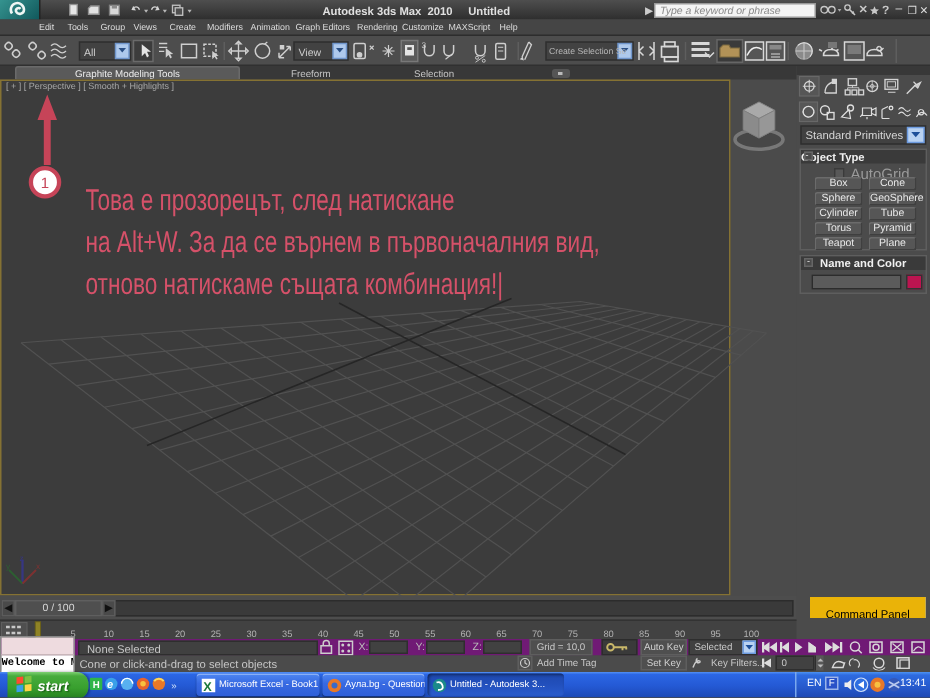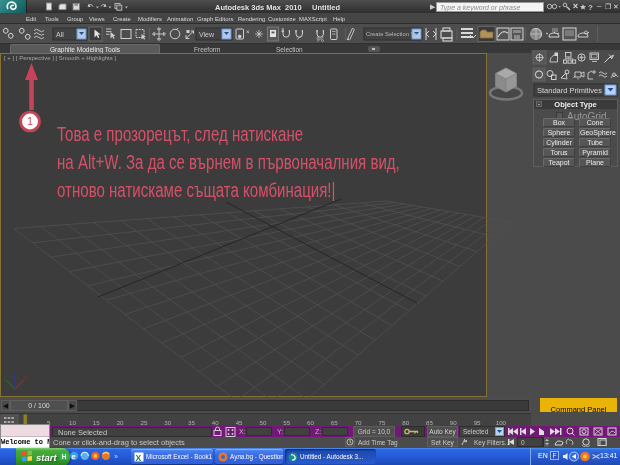--- a/index.html
+++ b/index.html
@@ -244,33 +244,38 @@
         <circle cx="63" cy="28" r="1.2"></circle>
 <path d="M68 29q2-2.5 4 0t4 0m-8 3q2-2.5 4 0t4 0" stroke-width="0.8"></path>
 <path d="M80 34c2-4 5-4 7-1m-4-4a1.8 1.8 0 1 0 0.1 0" stroke-width="0.8"></path>
 </g>
 <rect x="3" y="40" width="83" height="12" fill="#414141" stroke="#2e2e2e"></rect>
 <rect x="74" y="41" width="11" height="10" fill="#b9d2f2" stroke="#6d9be0"></rect>
       <path d="M76.5 44l3 3.5l3-3.5z" fill="#1e4f99"></path>
 <text x="6" y="48.5" fill="#d6d6d6" font-size="7.5">Standard Primitives</text>
 </svg>
 <div class="abs" style="left:2px;top:55px;width:85px;height:68px;border:1px solid #5e5e5e;background:#4b4b4b;">
-<div style="height:9px;background:#3a3a3a;color:#f0f0f0;font-size:7.5px;font-weight:bold;text-align:center;line-height:9px;position:relative;">Object Type<span style="position:absolute;left:2px;top:1px;width:6px;height:6px;background:#4a4a4a;border:1px solid #666;font-weight:normal;font-size:6px;line-height:5px;">-</span></div>
+<div style="height:9px;background:#3a3a3a;color:#f0f0f0;font-size:7.5px;font-weight:bold;text-align:left;line-height:9px;position:relative;">Object Type<span style="position:absolute;left:2px;top:1px;width:6px;height:6px;background:#4a4a4a;border:1px solid #666;font-weight:normal;font-size:6px;line-height:5px;">-</span></div>
 <div style="position:absolute;left:22px;top:12px;width:7px;height:7px;background:#585858;border:1px solid #3a3a3a;"></div>
 <span style="position:absolute;left:33px;top:11px;color:#9a9a9a;font-size:10px;">AutoGrid</span>
 <div class="pbtn" style="left:9px;top:18px;">Box</div>
       <div class="pbtn" style="left:45px;top:18px;">Cone</div>
 <div class="pbtn" style="left:9px;top:28px;">Sphere</div>
       <div class="pbtn" style="left:45px;top:28px;">GeoSphere</div>
 <div class="pbtn" style="left:9px;top:38px;">Cylinder</div>
       <div class="pbtn" style="left:45px;top:38px;">Tube</div>
 <div class="pbtn" style="left:9px;top:48px;">Torus</div>
       <div class="pbtn" style="left:45px;top:48px;">Pyramid</div>
 <div class="pbtn" style="left:9px;top:58px;">Teapot</div>
       <div class="pbtn" style="left:45px;top:58px;">Plane</div>
+</div>
+<div class="abs" style="left:2px;top:126px;width:85px;height:26px;border:1px solid #5e5e5e;background:#4b4b4b;">
+<div style="height:9px;background:#3a3a3a;color:#f0f0f0;font-size:7.5px;font-weight:bold;text-align:center;line-height:9px;position:relative;">Name and Color<span style="position:absolute;left:2px;top:1px;width:6px;height:6px;background:#4a4a4a;border:1px solid #666;font-weight:normal;font-size:6px;line-height:5px;">-</span></div>
+<div style="position:absolute;left:7px;top:12px;width:60px;height:10px;background:#5b5b5b;border:1px solid #2c2c2c;"></div>
+<div style="position:absolute;left:70px;top:12px;width:11px;height:10px;background:#bc1450;border:1px solid #333;"></div>
 </div>
 </div>
 
 <div class="abs" style="left:0;top:397px;width:531px;height:16px;background:#4d4d4d;">
 <div class="abs" style="left:1px;top:3px;width:528px;height:11px;background:#3a3a3a;border:1px solid #2c2c2c;"></div>
 <div class="abs" style="left:1px;top:3px;width:9px;height:11px;background:#4a4a4a;border:1px solid #5c5c5c;color:#111;font-size:7px;text-align:center;line-height:10px;">◀</div>
 <div class="abs" style="left:10px;top:3px;width:58px;height:11px;background:#4f4f4f;border:1px solid #5f5f5f;color:#d8d8d8;font-size:7px;text-align:center;line-height:10px;">0 / 100</div>
 <div class="abs" style="left:68px;top:3px;width:9px;height:11px;background:#4a4a4a;border:1px solid #5c5c5c;color:#111;font-size:7px;text-align:center;line-height:10px;">▶</div>
 </div>
 
@@ -398,21 +403,21 @@
 </div>
 
 <div class="abs" style="left:0;top:424px;width:50px;height:23.5px;border:1px solid #888;">
 <div style="width:100%;height:12px;background:#eedbdf;border-bottom:1px solid #c9b6ba;"></div>
 <div style="width:100%;height:10.5px;background:#fff;color:#000;font-family:'Liberation Mono',monospace;font-size:7px;font-weight:bold;line-height:10px;white-space:nowrap;overflow:hidden;">Welcome to M</div>
 </div>
 
 <div class="abs" style="left:540px;top:398px;width:77px;height:11px;background:#ffffe1;border:7px solid #eab308;color:#000;font-size:7.5px;text-align:center;line-height:10px;">Command Panel</div>
 
 <div class="abs" id="taskbar" style="left:0;top:447.5px;width:620px;height:17.5px;background:linear-gradient(#5391f5 0%,#2b66e4 10%,#2459d4 55%,#1c49b5 100%);">
-<div class="abs" style="left:16px;top:0;width:54px;height:18px;background:linear-gradient(#7ed072 0%,#47ab3c 15%,#389f2e 60%,#247d1e 100%);border-radius:0 8px 8px 0;box-shadow:1px 0 2px rgba(0,0,0,.4);">
+<div class="abs" style="left:5px;top:0;width:54px;height:18px;background:linear-gradient(#7ed072 0%,#47ab3c 15%,#389f2e 60%,#247d1e 100%);border-radius:0 8px 8px 0;box-shadow:1px 0 2px rgba(0,0,0,.4);">
 <svg width="54" height="17.5" viewBox="0 0 54 17.5">
 <g transform="translate(6,3.5) skewY(-6)">
           <rect x="0" y="0" width="4.5" height="4.5" fill="#ff4a31"></rect>
           <rect x="5.5" y="0" width="4.5" height="4.5" fill="#7dc242"></rect>
           <rect x="0" y="5.5" width="4.5" height="4.5" fill="#38a0e8"></rect>
           <rect x="5.5" y="5.5" width="4.5" height="4.5" fill="#ffd447"></rect>
         </g>
 <text x="20" y="12.5" fill="#fff" font-size="9.5" font-style="italic" font-weight="bold" style="text-shadow:1px 1px 1px #1b5f18;">start</text>
 </svg>
 </div>

